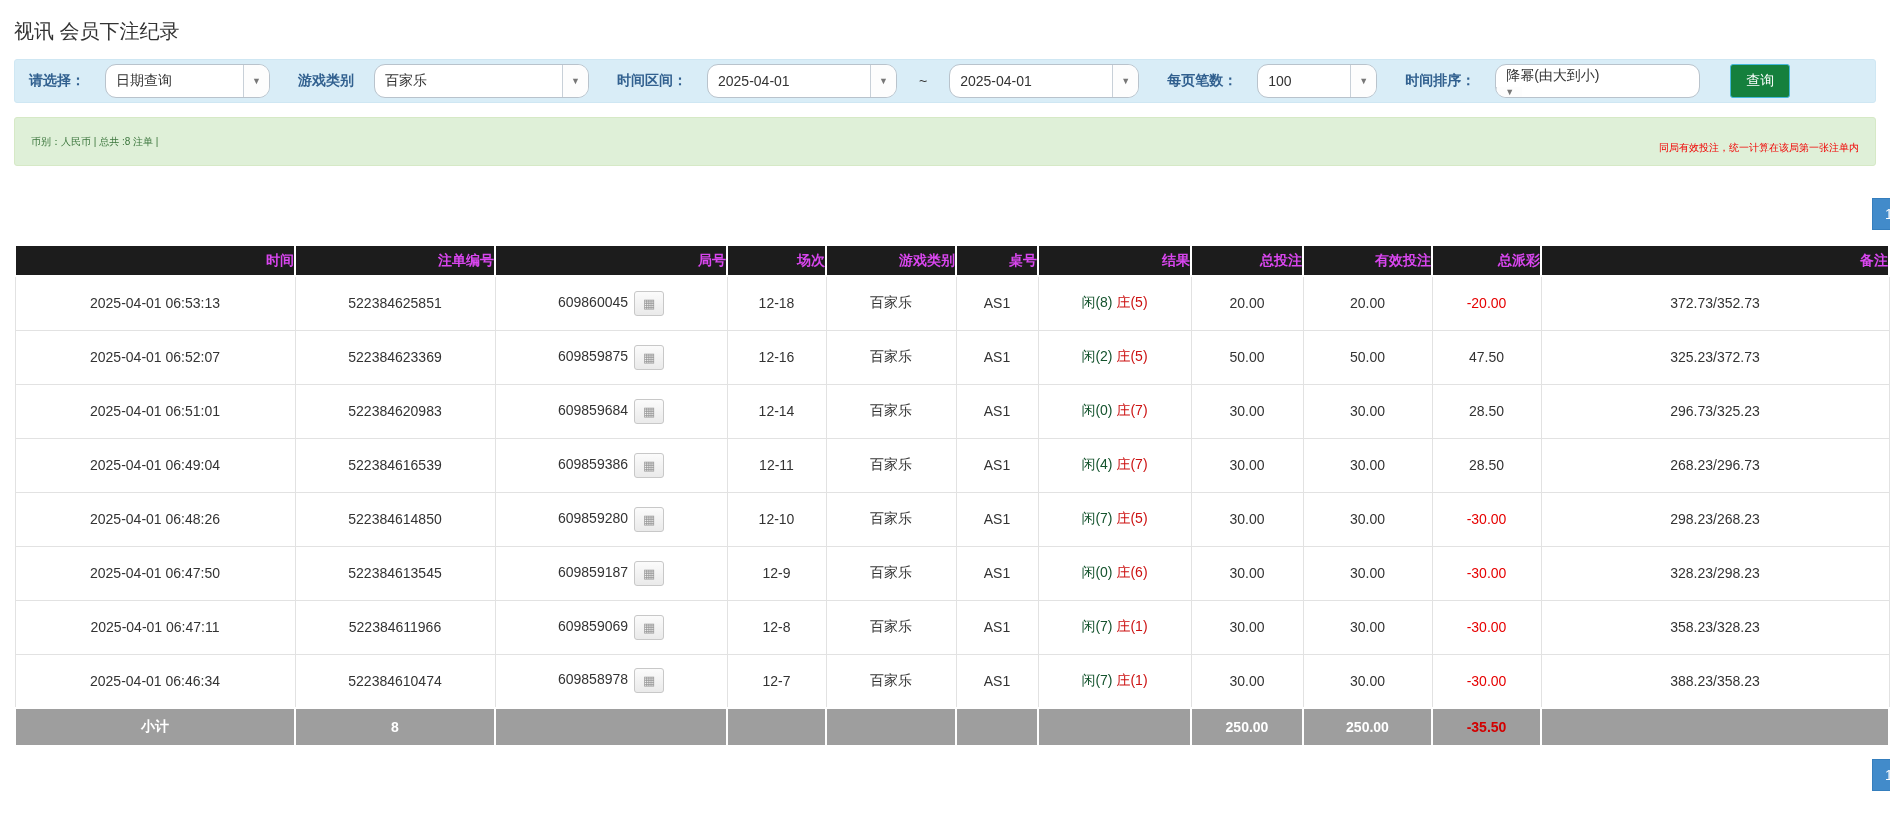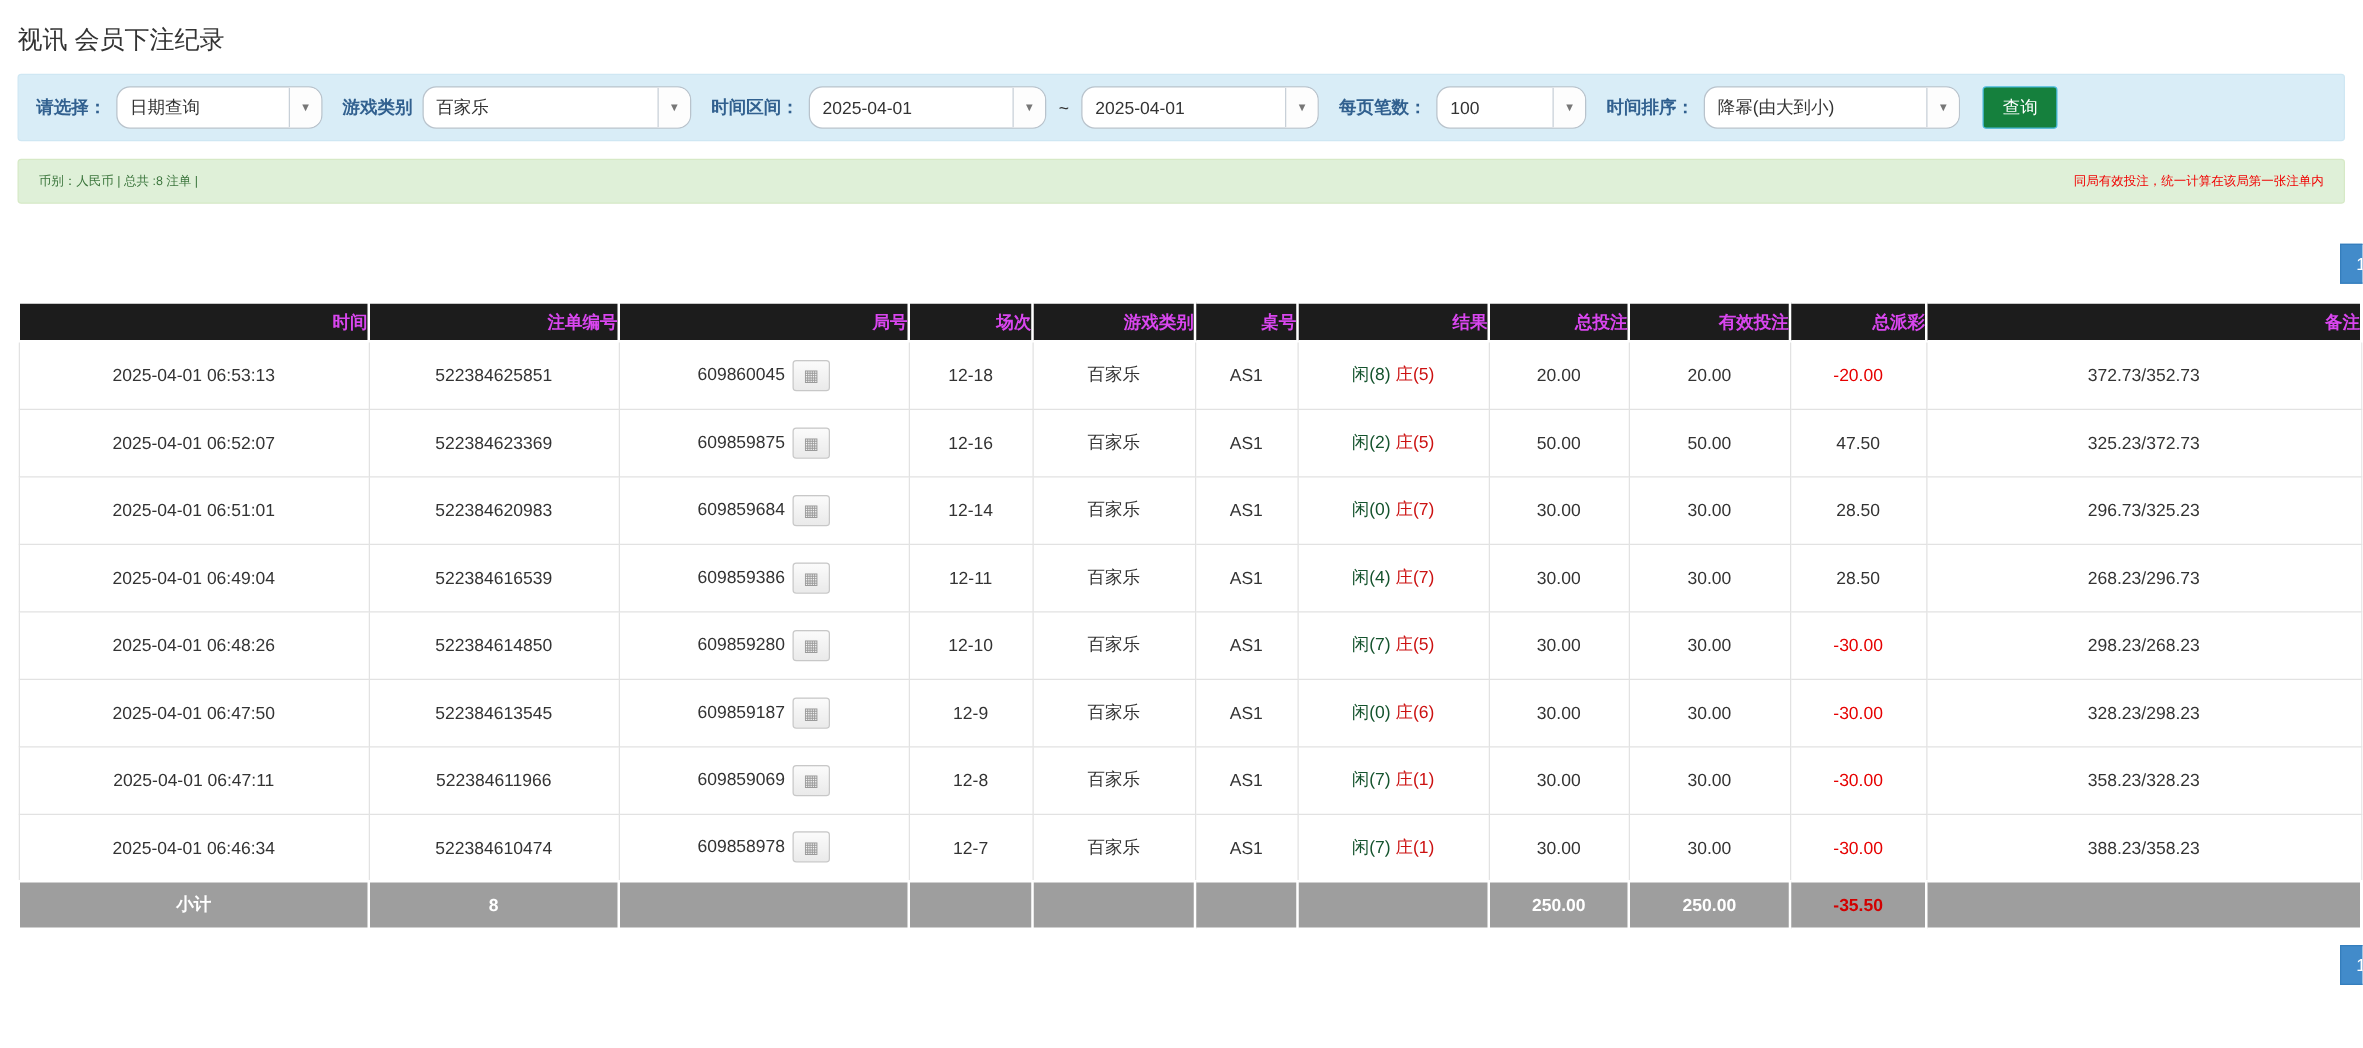--- a/index.html
+++ b/index.html
@@ -18,22 +18,22 @@
     margin: 18px 0 14px 14px;
   }
 
   
   .filter-bar {
     margin: 0 14px;
     background: #d9edf7;
     border: 1px solid #cfe7f3;
     border-radius: 3px;
     padding: 20px 14px;
-    display: flex; align-items: center; gap: 8px;
-    height: 54px;
+    display: flex; align-items: center; gap: 20px;
+    height: 44px;
   }
   .flabel {
     font-size: 14px; font-weight: 700; color: #31608f;
     white-space: nowrap; margin-left: 8px;
   }
   .flabel:first-child { margin-left: 0; }
   .combo {
     display: inline-flex; align-items: stretch;
     background: #fff;
     border: 1px solid #b9c3cc;
@@ -52,21 +52,21 @@
     width: 26px;
     border-left: 1px solid #c8d0d8;
     display: flex; align-items: center; justify-content: center;
     font-size: 9px; color: #777;
     background: #fdfdfd;
   }
   .w-select { width: 165px; }
   .w-game   { width: 215px; }
   .w-date   { width: 190px; }
   .w-size   { width: 120px; }
-  .w-sort   { width: 205px; }
+  .w-sort   { width: 205px; flex-direction: column; }
   .range-sep { font-size: 14px; color: #333; padding: 0 2px; }
   .search-btn {
     margin-left: 10px;
     background: #15803d;
     border: 1px solid #46b8da;
     color: #fff;
     font-size: 14px;
     border-radius: 3px;
     height: 34px;
     padding: 0 15px;
@@ -78,21 +78,21 @@
   .summary-bar {
     margin: 14px 14px 0 14px;
     background: #dff0d8;
     border: 1px solid #d6e9c6;
     border-radius: 3px;
     padding: 10px 16px;
     display: flex; justify-content: space-between; align-items: center;
     font-size: 10px;
   }
   .summary-left { color: #3c763d; }
-  .summary-right { color: #f10000; }
+  .summary-right { color: #f10000; margin-top: 13px; }
 
   
   .pager { display: flex; justify-content: flex-end; }
   .pager.top { margin-top: 32px; margin-bottom: 14px; }
   .pager.bottom { margin-top: 12px; }
   .page-btn {
     min-width: 34px; height: 32px;
     background: #428bca;
     border: 1px solid #357ebd;
     color: #fff;

